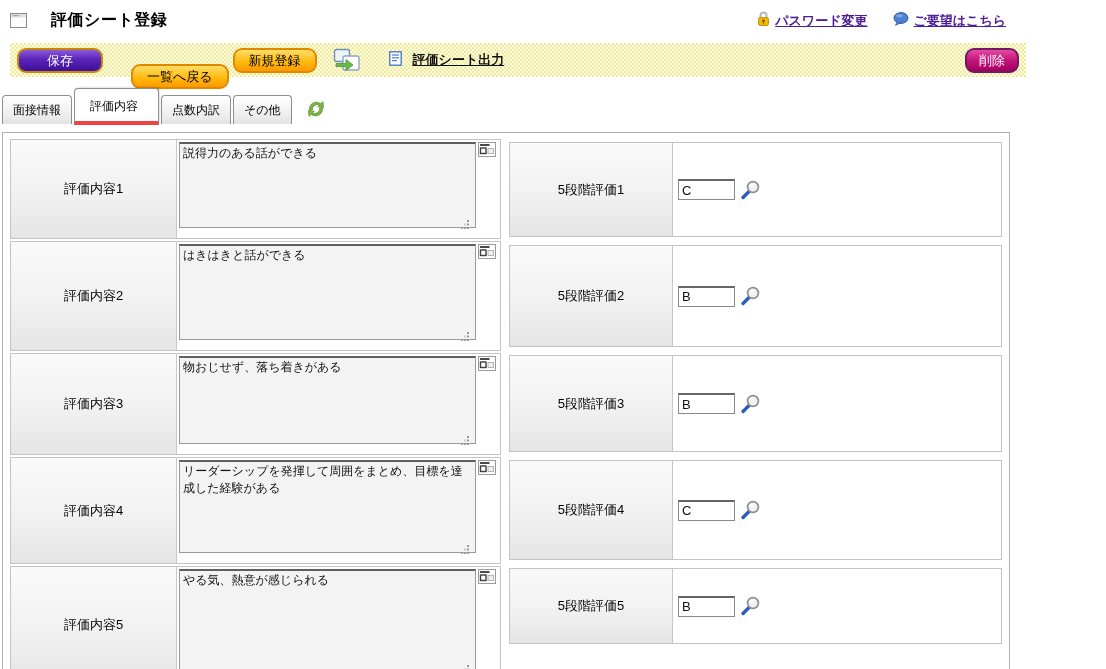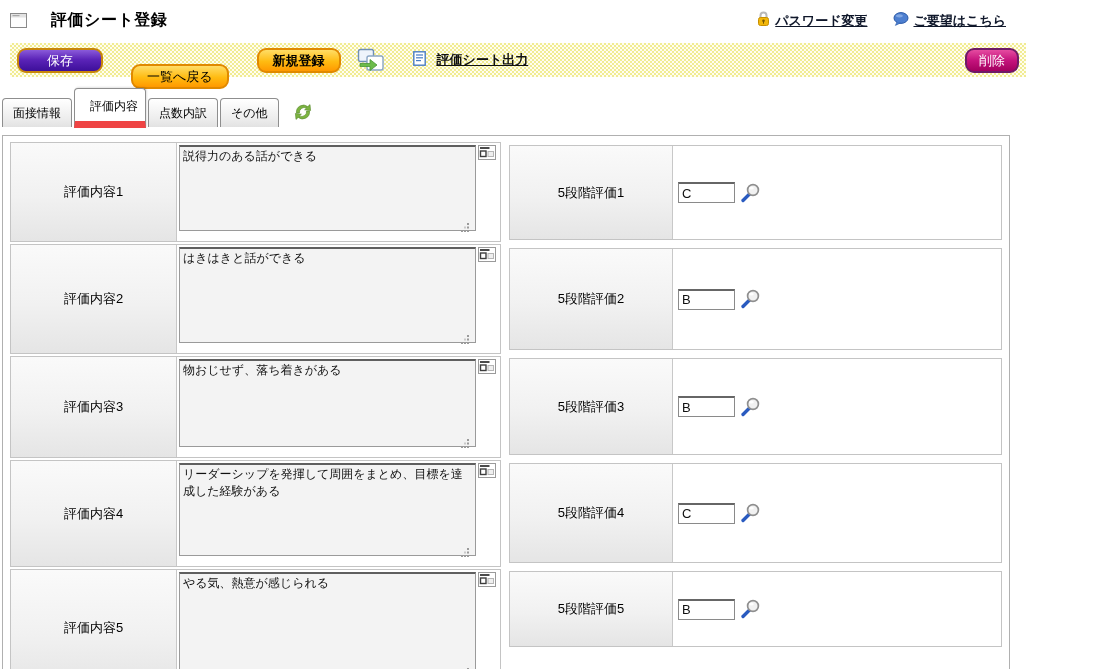--- a/index.html
+++ b/index.html
@@ -6,21 +6,21 @@
   html,body { background:#fff; }
   body { font-family:"Liberation Sans","DejaVu Sans",sans-serif; color:#000; }
   .page { position:relative; width:1106px; height:669px; overflow:hidden; background:#fff; }
 
   
   .page-header { display:flex; align-items:center; padding:10px 12px 4px 10px; }
   .window-icon { display:inline-block; line-height:0; }
   .page-title { font-size:16px; font-weight:bold; margin-left:24px; letter-spacing:0.5px; }
   .header-links { margin-left:auto; display:flex; align-items:center; gap:26px; padding-right:88px; font-size:13px; }
   .header-link { display:flex; align-items:center; gap:4px; }
-  .header-link a { color:#0f172a; text-decoration:underline; font-weight:bold; cursor:pointer; }
+  .header-link a { color:#4c1d95; text-decoration:underline; font-weight:bold; cursor:pointer; }
 
   
   .toolbar {
     margin:8px 0 0 10px; width:1016px; height:34px;
     background-color:#fffdf0;
     background-image:conic-gradient(#f1ec92 0 25%, #fffdf0 0 50%, #f1ec92 0 75%, #fffdf0 0);
     background-size:4px 4px;
     display:flex; align-items:center; padding:4px 5px;
   }
   .btn { font-family:inherit; font-size:13px; height:25px; border-radius:9px; cursor:pointer; line-height:1; }
@@ -28,41 +28,41 @@
     width:86px; color:#fff; margin-left:2px;
     background:linear-gradient(180deg,#8a5ada 0%,#5b24b8 45%,#3d0f9a 100%);
     border:2px solid #c8860a;
   }
   .btn-orange {
     color:#000; padding:0 14px;
     background:linear-gradient(180deg,#ffdd66 0%,#ffbb11 55%,#ff9900 100%);
     border:2px solid #e08900;
   }
   .btn-back { margin-left:28px;margin-top:32px; }
-  .btn-new { margin-left:28px;font-weight:bold; }
+  .btn-new { margin-left:4px; }
   .copy-icon { margin-left:16px; display:inline-block; line-height:0; cursor:pointer; }
   .export-wrap { margin-left:28px; display:flex; align-items:center; gap:11px; }
   .export-wrap a { color:#111; font-size:13px; text-decoration:underline; font-weight:bold; cursor:pointer; }
   .btn-delete {
     margin-left:auto; margin-right:2px; padding:0 12px; color:#fff;
     background:linear-gradient(180deg,#e54ba0 0%,#c4137c 50%,#a3005f 100%);
     border:2px solid #6e1a66;
   }
 
   
   .tabbar { display:flex; align-items:flex-end; margin:11px 0 8px 2px; position:relative; z-index:2; }
   .tab {
     font-size:12px; padding:6px 10px 5px 10px; margin-right:2px;
     border:1px solid #8e8e8e; border-bottom:none; border-radius:4px 4px 0 0;
     background:linear-gradient(180deg,#ffffff 0%,#ededed 70%,#e2e2e2 100%);
     cursor:pointer; white-space:nowrap;
   }
   .tab.active {
-    background:#fff; padding:9px 7px 6px 15px; position:relative; z-index:3;
-    margin-bottom:-1px; border-bottom:7px solid #ef4444;
+    background:#fff; padding:9px 20px 6px 15px; position:relative; z-index:3;
+    margin-bottom:-1px; border-bottom:4px solid #ef4444;
     box-shadow:1px -1px 2px rgba(0,0,0,0.12);
   }
   .refresh-icon { margin:0 0 5px 12px; line-height:0; cursor:pointer; }
 
   
   .panel {
     margin-left:2px; width:1008px; height:560px;
     border:1px solid #b0b0b0; background:#fff;
     padding:6px 7px; display:flex; gap:8px;
   }

